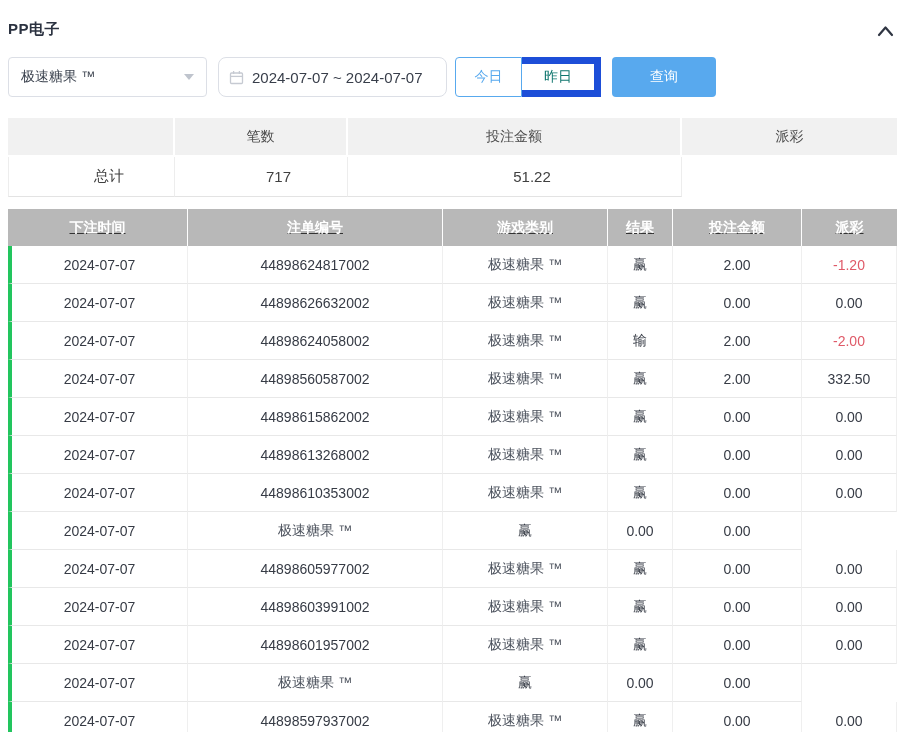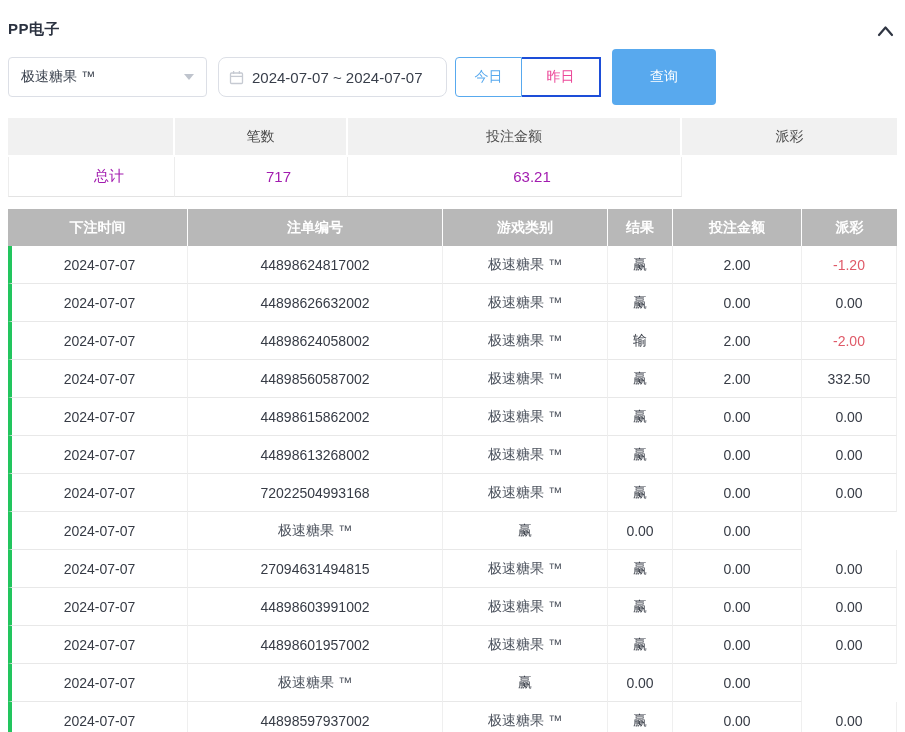--- a/index.html
+++ b/index.html
@@ -33,51 +33,51 @@
   }
   .date-box {
     margin-left: 11px; width: 229px; height: 40px; border: 1px solid #dcdfe6; border-radius: 8px;
     display: flex; align-items: center; padding: 0 10px; gap: 8px;
     font-size: 15px; color: #383e4a; cursor: pointer; background: #fff; white-space: nowrap;
   }
   .btn-group { margin-left: 8px; display: flex; }
   .quick-btn {
     height: 40px; background: #fff; font-size: 14px; cursor: pointer;
     display: flex; align-items: center; justify-content: center;
-    border: 2px solid #1d4ed8; color: #ec4899; padding: 0;
+    border: 7px solid #1d4ed8; color: #0f766e; padding: 0;
     font-family: inherit;
   }
   .quick-btn.first { width: 67px; border-radius: 4px 0 0 4px; }
   .quick-btn.mid   { width: 79px; border-left: none; }
   .quick-btn.last  { width: 80px; border-left: none; border-radius: 0 4px 4px 0; }
   .quick-btn.active { border: 1px solid #58a9ee; color: #58a9ee; }
   .search-btn {
-    margin-left: 11px; width: 104px; height: 56px; background: #58a9ee; color: #fff;
+    margin-left: 11px; width: 104px; height: 40px; background: #58a9ee; color: #fff;
     border: none; border-radius: 4px; font-size: 14px; cursor: pointer; font-family: inherit;
   }
 
   
   .sum-table { margin-top: 21px; width: 815px; }
   .sum-head { display: grid; grid-template-columns: 167px 173px 334px 215px; }
   .sum-head .cell {
     background: #f1f1f1; height: 39px; display: flex; align-items: center; justify-content: center;
     font-size: 14px; color: #4c4c4c; border-right: 2px solid #fff; border-bottom: 2px solid #fff;
   }
   .sum-head .cell:last-child { border-right: none; }
   .sum-body { display: grid; grid-template-columns: 167px 173px 334px 215px; }
   .sum-body .cell {
     height: 40px; display: flex; align-items: center; justify-content: center;
-    font-size: 15px; color: #a21caf; background: #fff;
+    font-size: 15px; color: #404040; background: #fff;
     border-bottom: 1px solid #e3e3e3; border-right: 1px solid #ededed; padding-left: 35px;
   }
   .sum-body .cell:first-child { border-left: 1px solid #ededed; }
 
   
   .main-table { margin-top: 12px; width: 889px; }
-  .main-head { display: grid; grid-template-columns: 180px 255px 165px 65px 129px 95px; }
+  .main-head { display: grid; grid-template-columns: 180px 255px 165px 65px 129px 95px; text-decoration: underline; }
   .main-head .cell {
     background: #b8b8b8; color: #fff; font-weight: bold; height: 37px;
     display: flex; align-items: center; justify-content: center;
     font-size: 14px; border-right: 1px solid #fff;
   }
   .main-head .cell:last-child { border-right: none; }
   .main-body .row { display: grid; grid-template-columns: 180px 255px 165px 65px 129px 95px; }
   .main-body .cell {
     height: 38px; display: flex; align-items: center; justify-content: center;
     font-size: 14px; color: #363b45; background: #fff;
@@ -132,21 +132,21 @@
   <div class="sum-table">
     <div class="sum-head">
       <div class="cell"></div>
       <div class="cell">笔数</div>
       <div class="cell">投注金额</div>
       <div class="cell">派彩</div>
     </div>
     <div class="sum-body">
       <div class="cell">总计</div>
       <div class="cell">717</div>
-      <div class="cell">63.21</div>
+      <div class="cell">51.22</div>
     </div>
   </div>
 
   <div class="main-table">
     <div class="main-head">
       <div class="cell">下注时间</div>
       <div class="cell">注单编号</div>
       <div class="cell">游戏类别</div>
       <div class="cell">结果</div>
       <div class="cell">投注金额</div>
@@ -202,38 +202,38 @@
     <div class="cell">2024-07-07</div>
     <div class="cell">44898613268002</div>
     <div class="cell game">极速糖果 ™</div>
     <div class="cell">赢</div>
     <div class="cell">0.00</div>
     <div class="cell payout">0.00</div>
   </div>
 
   <div class="row">
     <div class="cell">2024-07-07</div>
-    <div class="cell">72022504993168</div>
-    <div class="cell game">极速糖果 ™</div>
-    <div class="cell">赢</div>
-    <div class="cell">0.00</div>
-    <div class="cell payout">0.00</div>
-  </div>
-
-  <div class="row">
-    <div class="cell">2024-07-07</div>
-    <div class="cell game">极速糖果 ™</div>
-    <div class="cell">赢</div>
-    <div class="cell">0.00</div>
-    <div class="cell payout">0.00</div>
-  </div>
-
-  <div class="row">
-    <div class="cell">2024-07-07</div>
-    <div class="cell">27094631494815</div>
+    <div class="cell">44898610353002</div>
+    <div class="cell game">极速糖果 ™</div>
+    <div class="cell">赢</div>
+    <div class="cell">0.00</div>
+    <div class="cell payout">0.00</div>
+  </div>
+
+  <div class="row">
+    <div class="cell">2024-07-07</div>
+    <div class="cell game">极速糖果 ™</div>
+    <div class="cell">赢</div>
+    <div class="cell">0.00</div>
+    <div class="cell payout">0.00</div>
+  </div>
+
+  <div class="row">
+    <div class="cell">2024-07-07</div>
+    <div class="cell">44898605977002</div>
     <div class="cell game">极速糖果 ™</div>
     <div class="cell">赢</div>
     <div class="cell">0.00</div>
     <div class="cell payout">0.00</div>
   </div>
 
   <div class="row">
     <div class="cell">2024-07-07</div>
     <div class="cell">44898603991002</div>
     <div class="cell game">极速糖果 ™</div>

